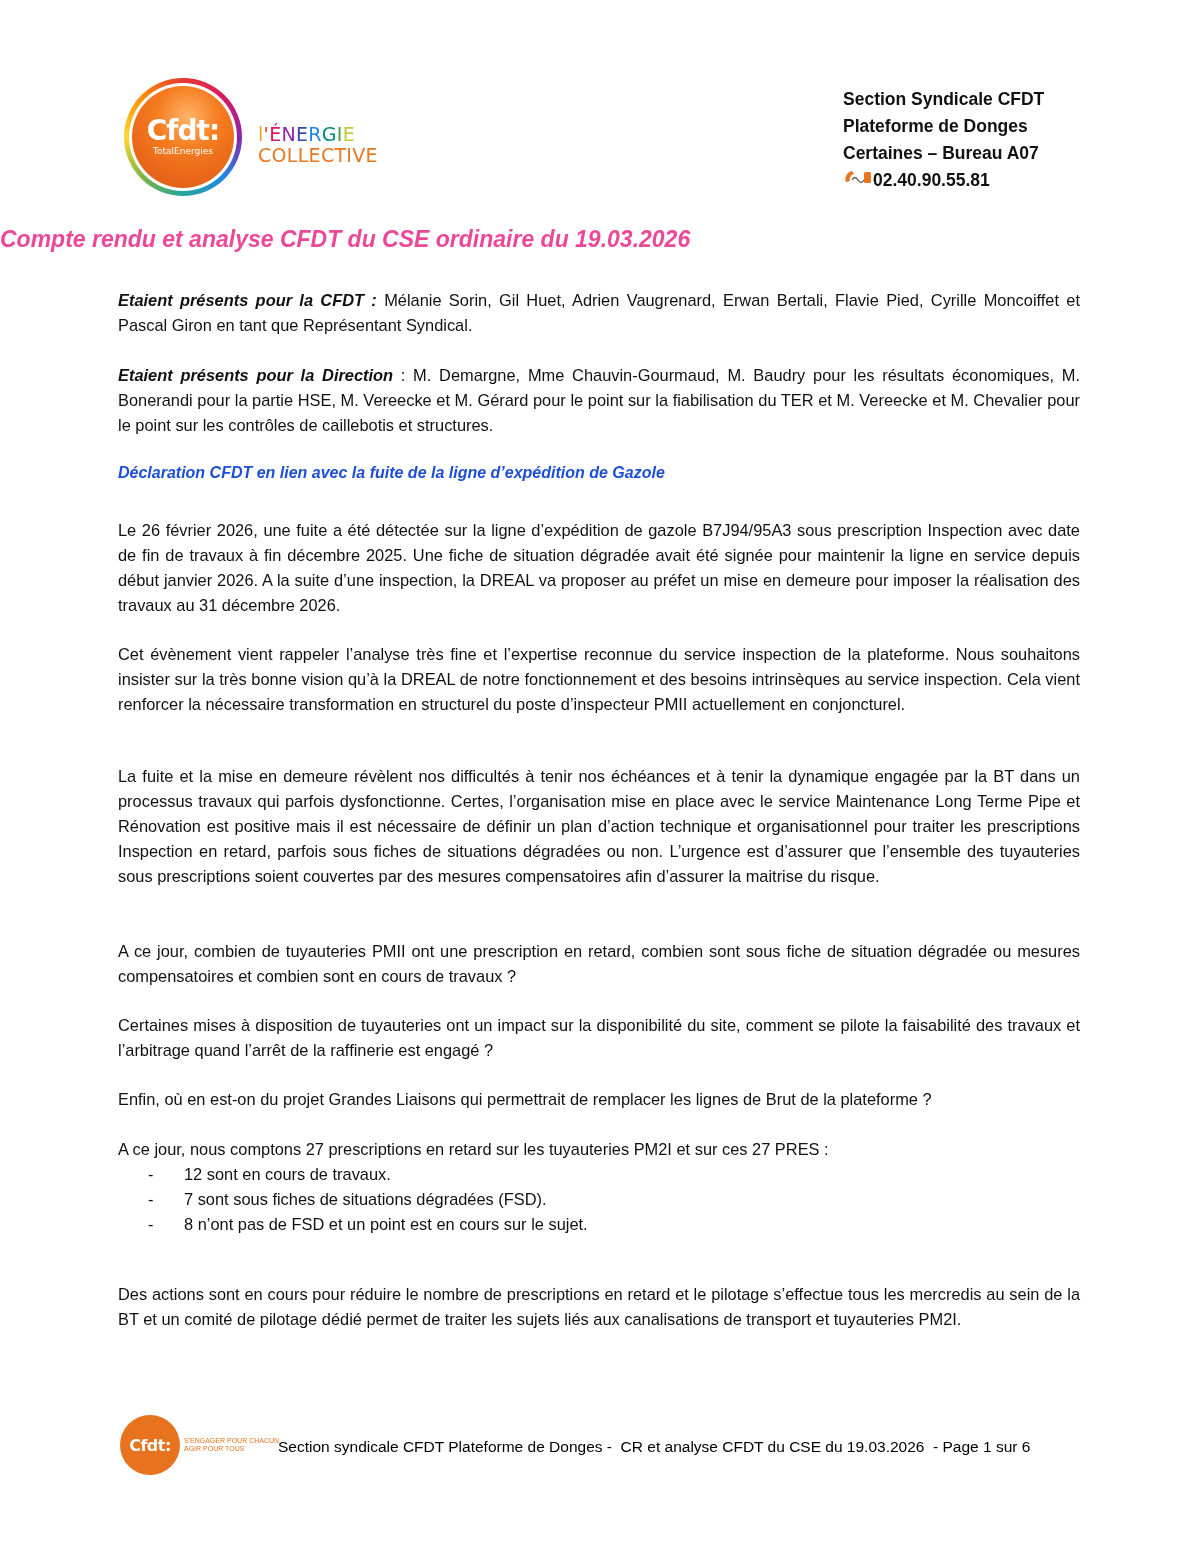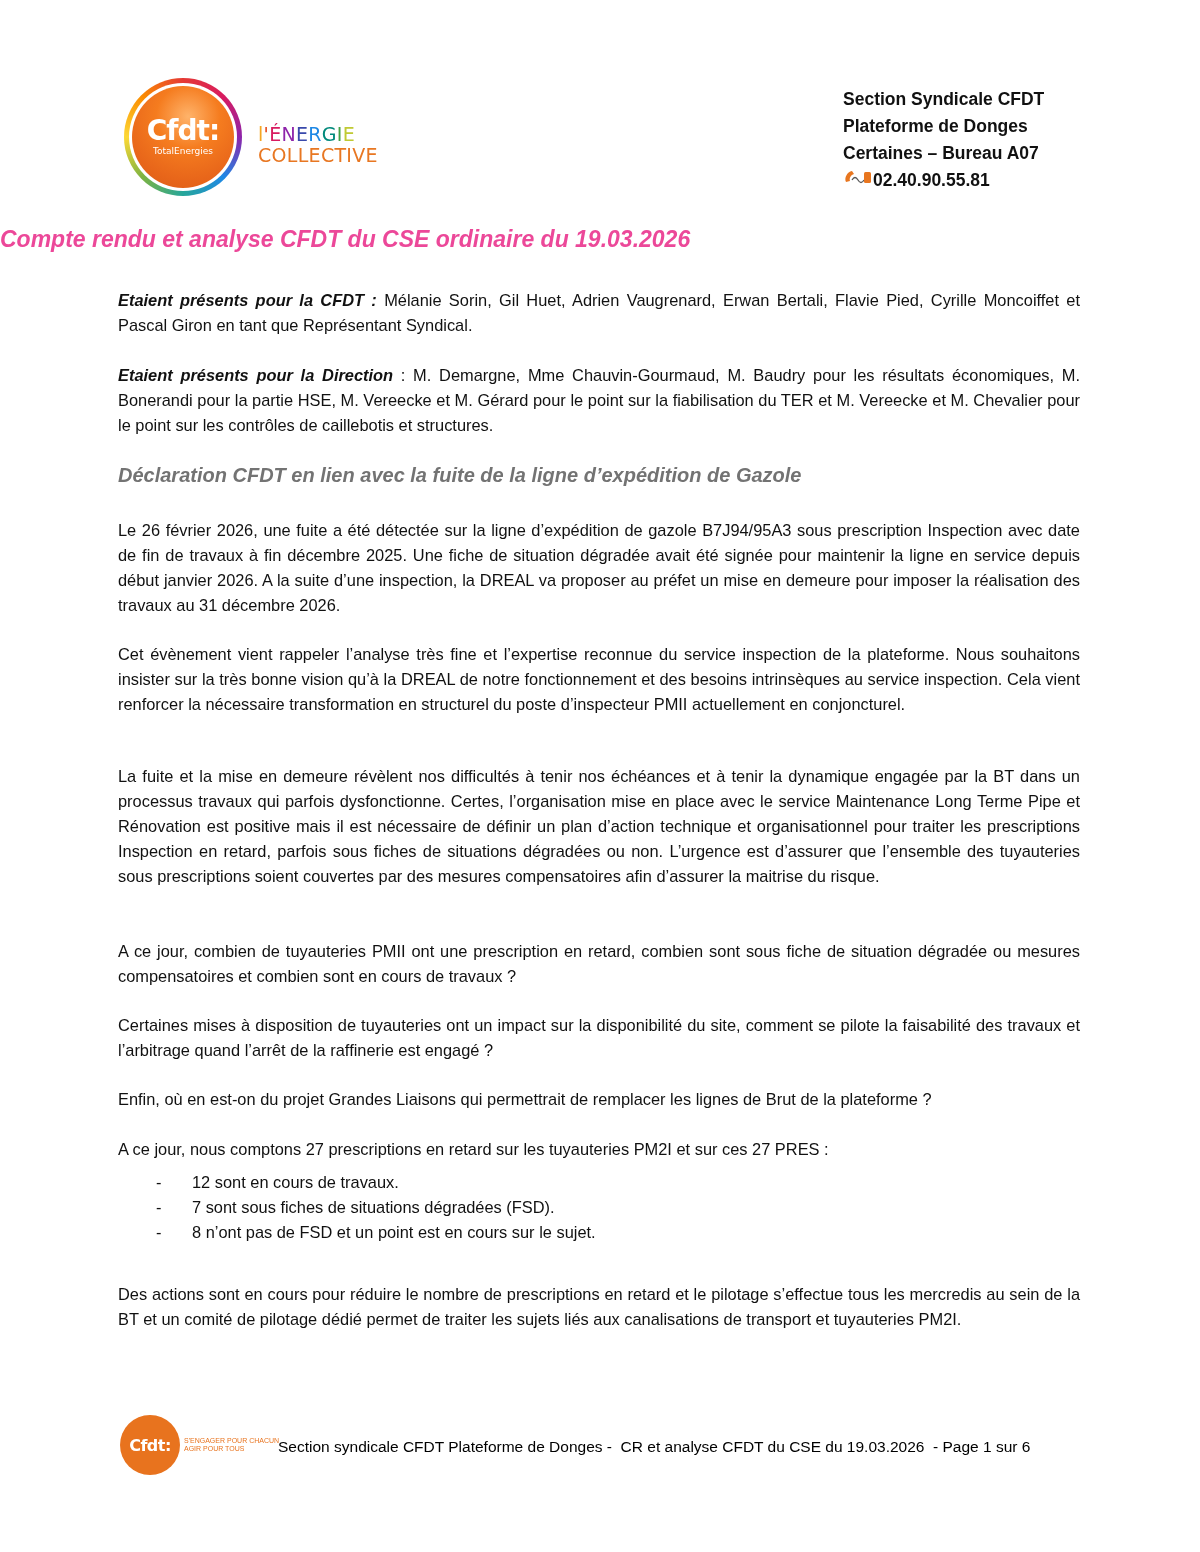--- a/index.html
+++ b/index.html
@@ -36,24 +36,24 @@
       font-size: 17.5px; line-height: 27px; color: #111; }
     .address .phone-row { display: flex; align-items: flex-start; }
     .phone-icon { display: inline-block; width: 30px; height: 18px; position: relative; }
 
     
     .title { position: absolute; left: 0; width: 1200px; top: 226px; text-align: left; color: #ec4899;
       font-family: "Liberation Sans", sans-serif; font-weight: bold; font-style: italic; font-size: 23px; }
 
     .block { position: absolute; left: 118px; width: 962px; font-size: 16.4px; line-height: 25px; text-align: justify; }
     .lead { font-weight: bold; font-style: italic; }
-    .h2 { position: absolute; left: 118px; top: 464px; color: #737373; font-family: "Liberation Sans", sans-serif;
-      font-weight: bold; font-style: italic; font-size: 20px; }
+    .h2 { position: absolute; left: 118px; top: 464px; color: #1d4ed8; font-family: "Liberation Sans", sans-serif;
+      font-weight: bold; font-style: italic; font-size: 16px; }
     .bold { font-weight: bold; }
-    ul.dash { list-style: none; margin: 8px; padding: 0; }
+    ul.dash { list-style: none; margin: 0; padding: 0; }
     ul.dash li { position: relative; padding-left: 66px; }
     ul.dash li::before { content: "-"; position: absolute; left: 30px; }
 
     
     .footer-logo { position: absolute; left: 120px; top: 1415px; display: flex; align-items: center; }
     .footer-circle { width: 60px; height: 60px; border-radius: 50%; background: #e8731e; color: #fff;
       display: flex; align-items: center; justify-content: center; font-family: "DejaVu Sans", sans-serif; font-weight: bold; font-size: 16px; letter-spacing: -0.5px; }
     .footer-tag { margin-left: 4px; color: #e8731e; font-size: 7px; line-height: 8px; font-family: "Liberation Sans", sans-serif; }
     .footer-text { position: absolute; left: 278px; top: 1438px; font-size: 15.5px; color: #000000; white-space: pre; }
   </style>

